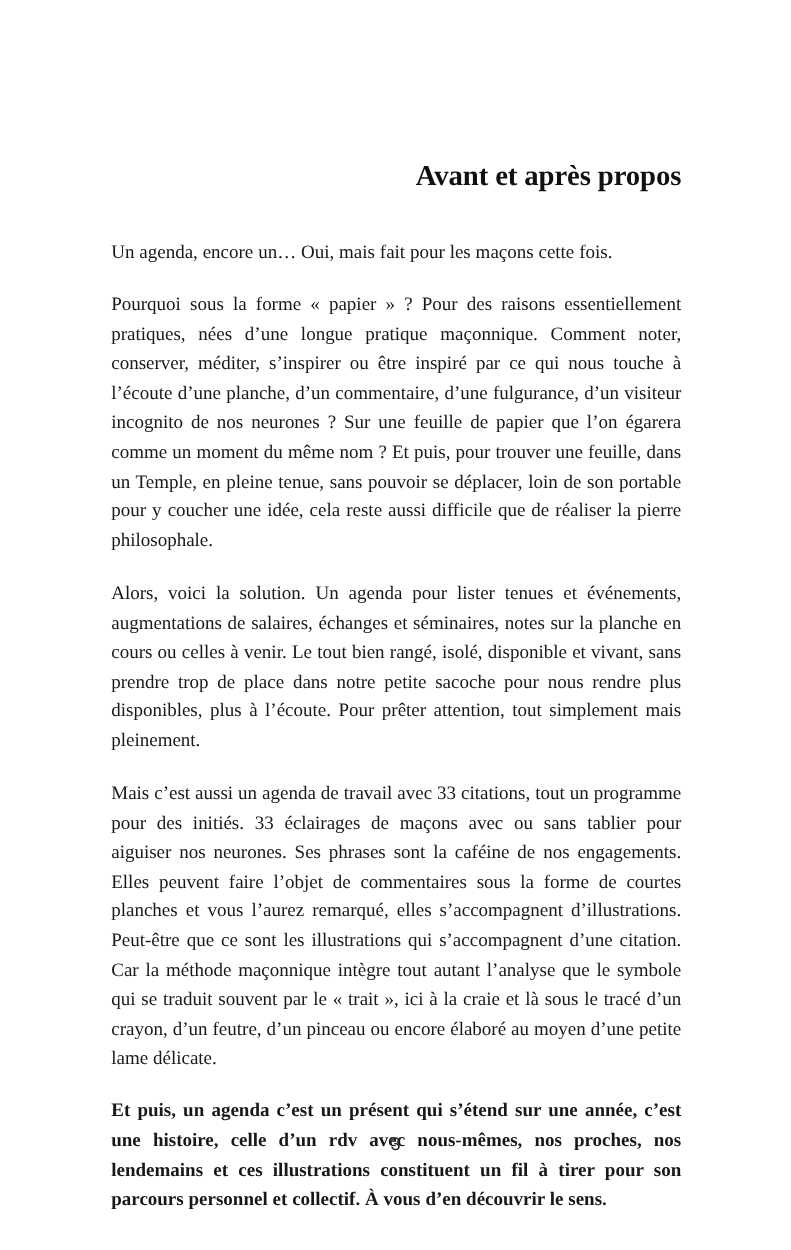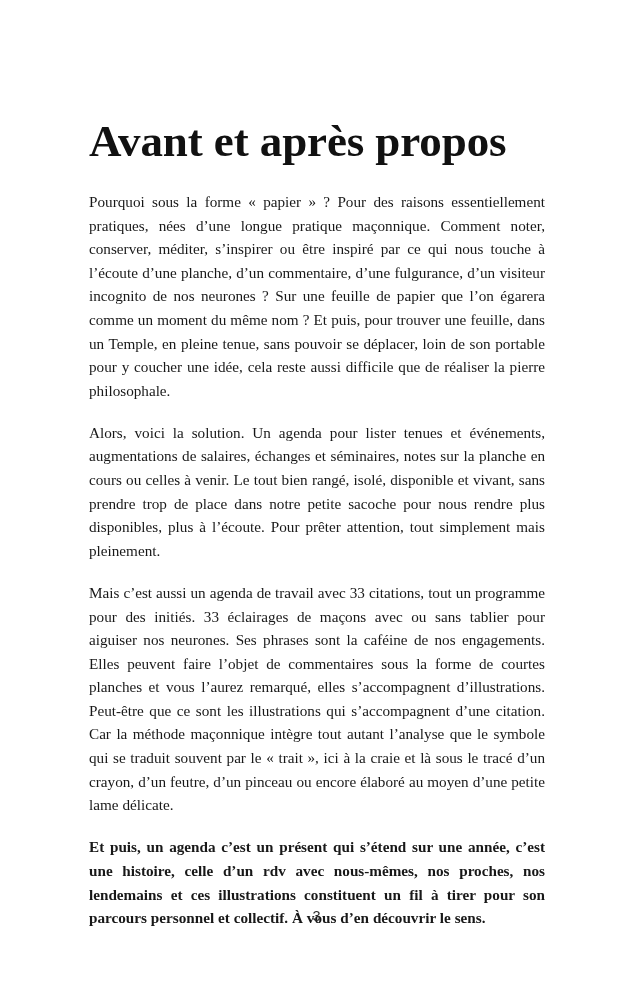--- a/index.html
+++ b/index.html
@@ -32,24 +32,24 @@
     width: 456px;
   }
 
   .page-title {
     margin: 0;
     padding: 0;
     position: absolute;
     left: 0;
     top: 120px;
     width: 456px;
-    text-align: left;
+    text-align: right;
     font-family: "Liberation Serif", "DejaVu Serif", serif;
     font-weight: 700;
-    font-size: 45px;
+    font-size: 23px;
     line-height: 42px;
     letter-spacing: -0.1px;
     color: #111111;
   }
 
   .body-text {
     position: absolute;
     left: 0;
     top: 190px;
     width: 456px;
@@ -88,20 +88,21 @@
 <body>
 
 <div class="page">
 
   <div class="content">
 
     <h1 class="page-title">Avant et après propos</h1>
 
     <div class="body-text">
 
+      <p class="para">Un agenda, encore un… Oui, mais fait pour les maçons cette fois.</p>
 
       <p class="para">Pourquoi sous la forme « papier » ? Pour des raisons essentiellement pratiques, nées d’une longue pratique maçonnique. Comment noter, conserver, méditer, s’inspirer ou être inspiré par ce qui nous touche à l’écoute d’une planche, d’un commentaire, d’une fulgurance, d’un visiteur incognito de nos neurones ? Sur une feuille de papier que l’on égarera comme un moment du même nom ? Et puis, pour trouver une feuille, dans un Temple, en pleine tenue, sans pouvoir se déplacer, loin de son portable pour y coucher une idée, cela reste aussi diffi­cile que de réaliser la pierre philosophale.</p>
 
       <p class="para">Alors, voici la solution. Un agenda pour lister tenues et événements, augmen­tations de salaires, échanges et séminaires, notes sur la planche en cours ou celles à venir. Le tout bien rangé, isolé, disponible et vivant, sans prendre trop de place dans notre petite sacoche pour nous rendre plus disponibles, plus à l’écoute. Pour prêter attention, tout simplement mais pleinement.</p>
 
       <p class="para">Mais c’est aussi un agenda de travail avec 33 citations, tout un programme pour des initiés. 33 éclairages de maçons avec ou sans tablier pour aiguiser nos neu­rones. Ses phrases sont la caféine de nos engagements. Elles peuvent faire l’ob­jet de commentaires sous la forme de courtes planches et vous l’aurez remar­qué, elles s’accompagnent d’illustrations. Peut-être que ce sont les illustrations qui s’accompagnent d’une citation. Car la méthode maçonnique intègre tout autant l’analyse que le symbole qui se traduit souvent par le « trait », ici à la craie et là sous le tracé d’un crayon, d’un feutre, d’un pinceau ou encore élaboré au moyen d’une petite lame délicate.</p>
 
       <p class="para">Et puis, un agenda c’est un présent qui s’étend sur une année, c’est une histoire, celle d’un rdv avec nous-mêmes, nos proches, nos lendemains et ces illustra­tions constituent un fil à tirer pour son parcours personnel et collectif. À vous d’en découvrir le sens.</p>
 
     </div>

